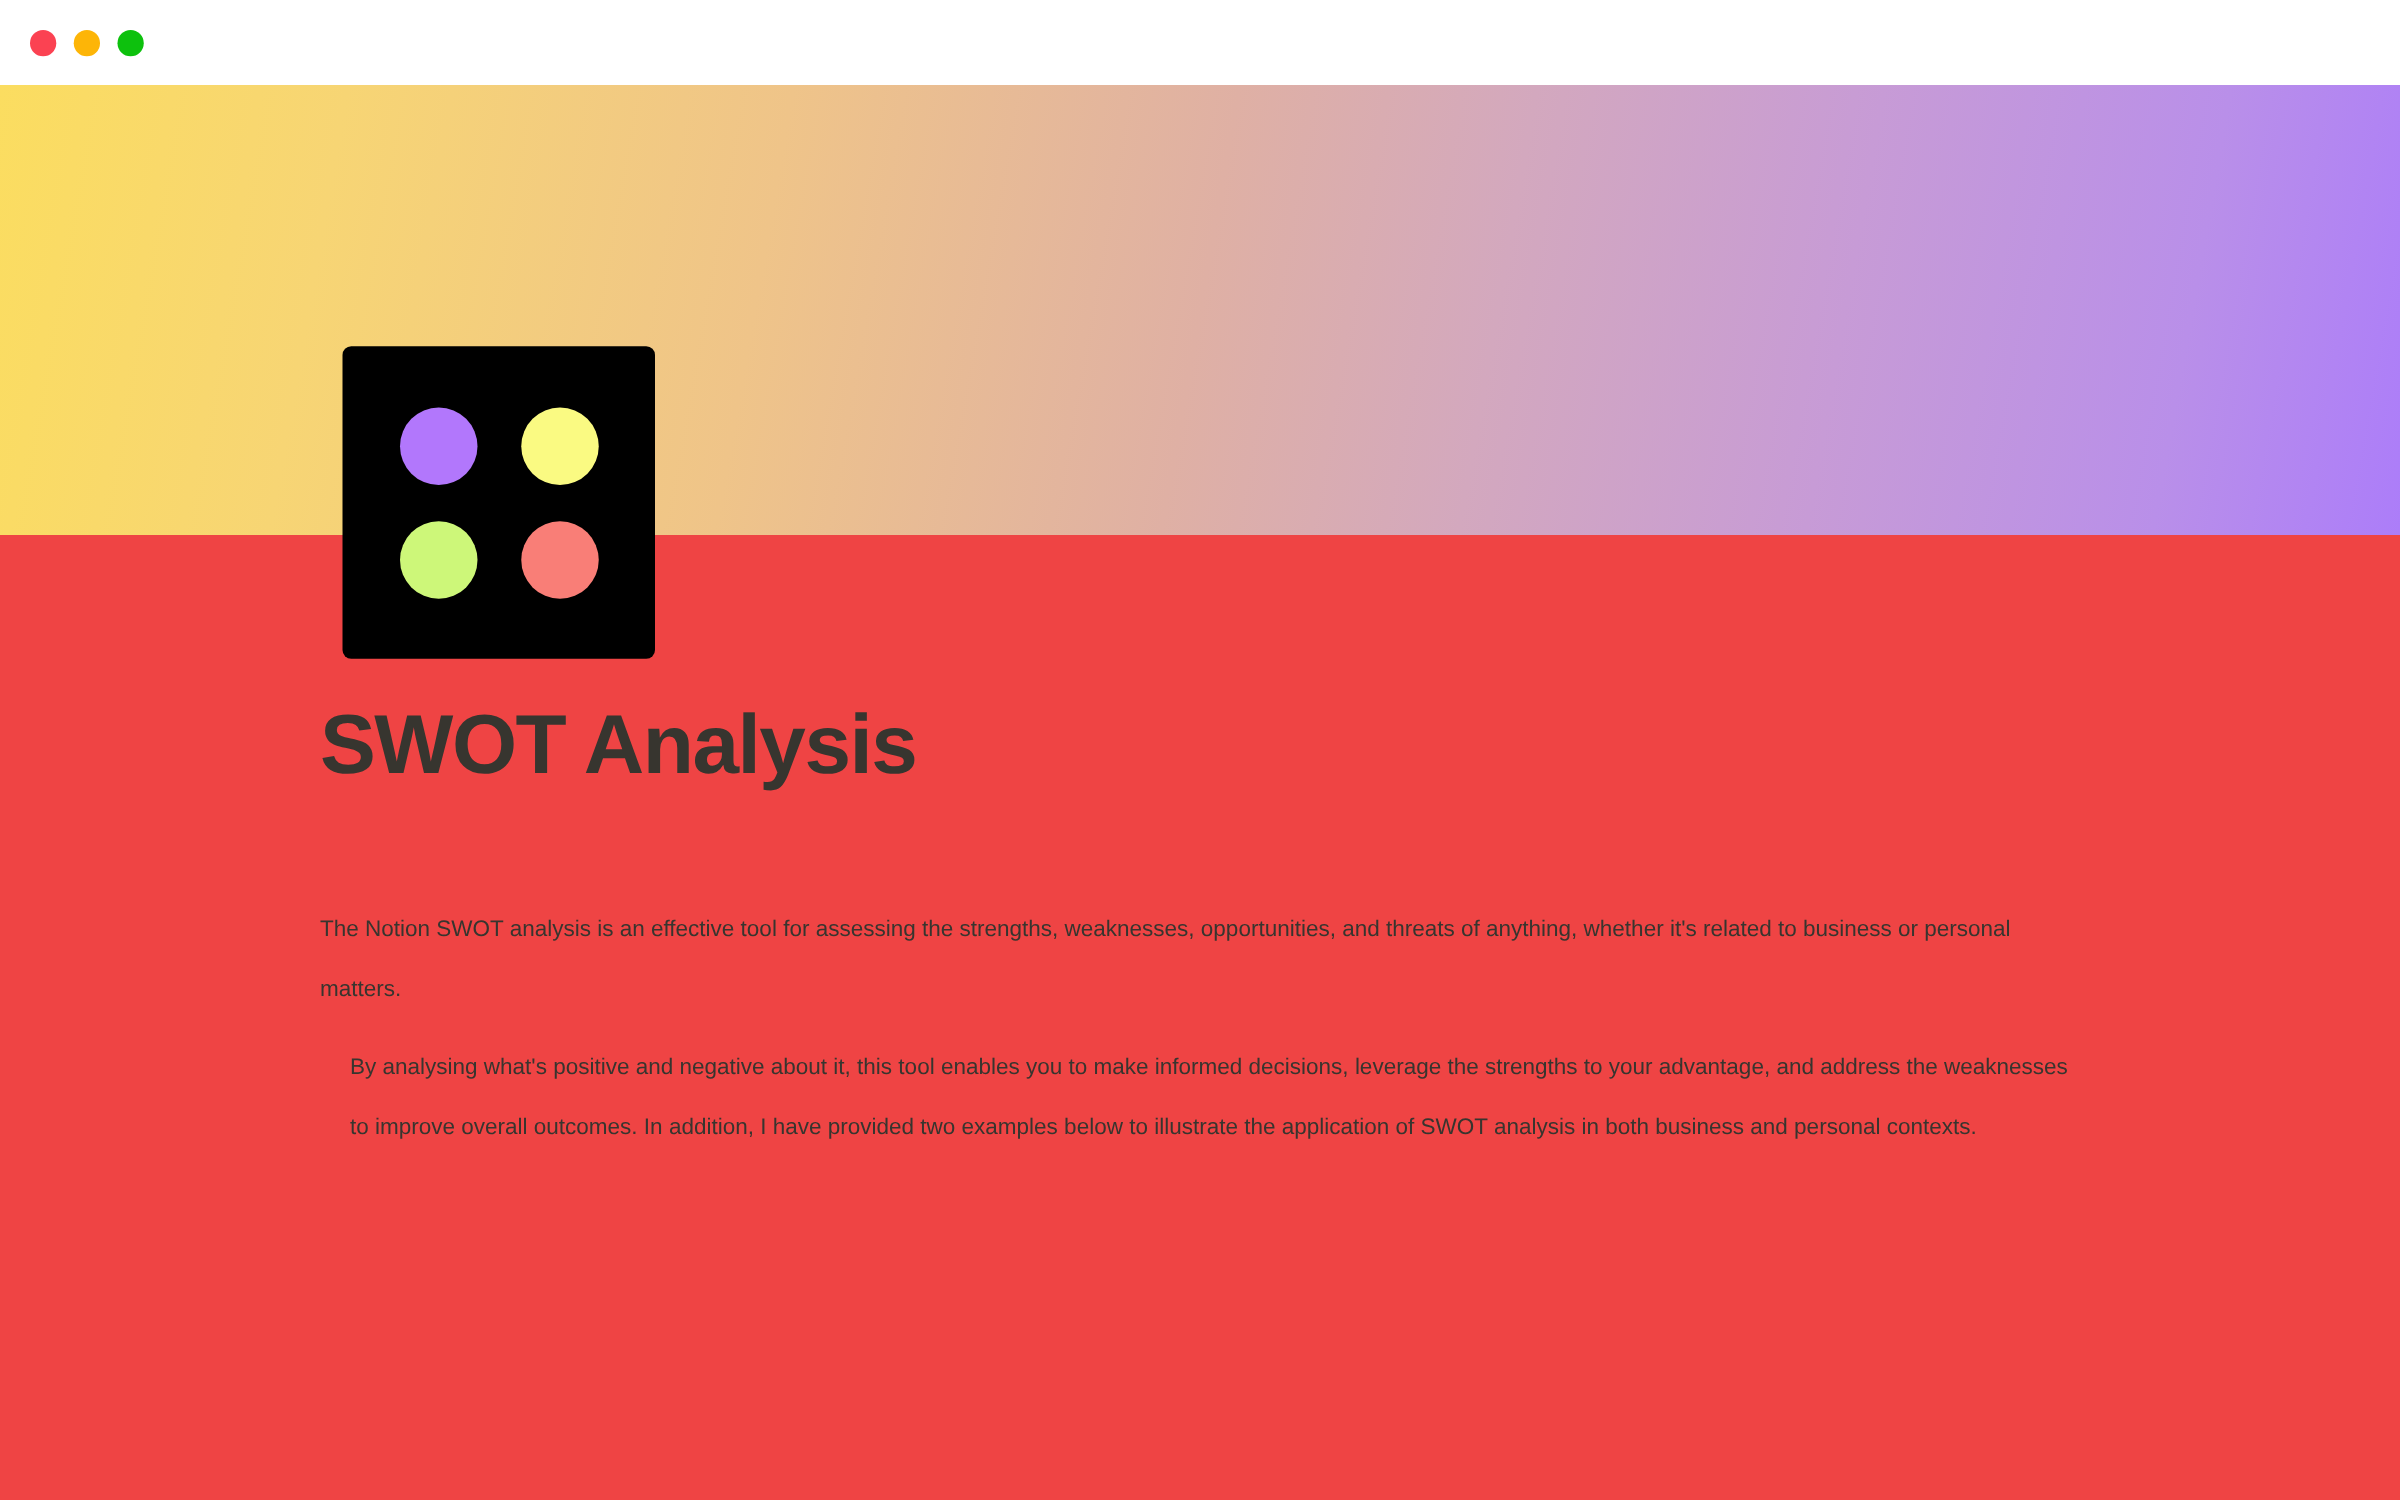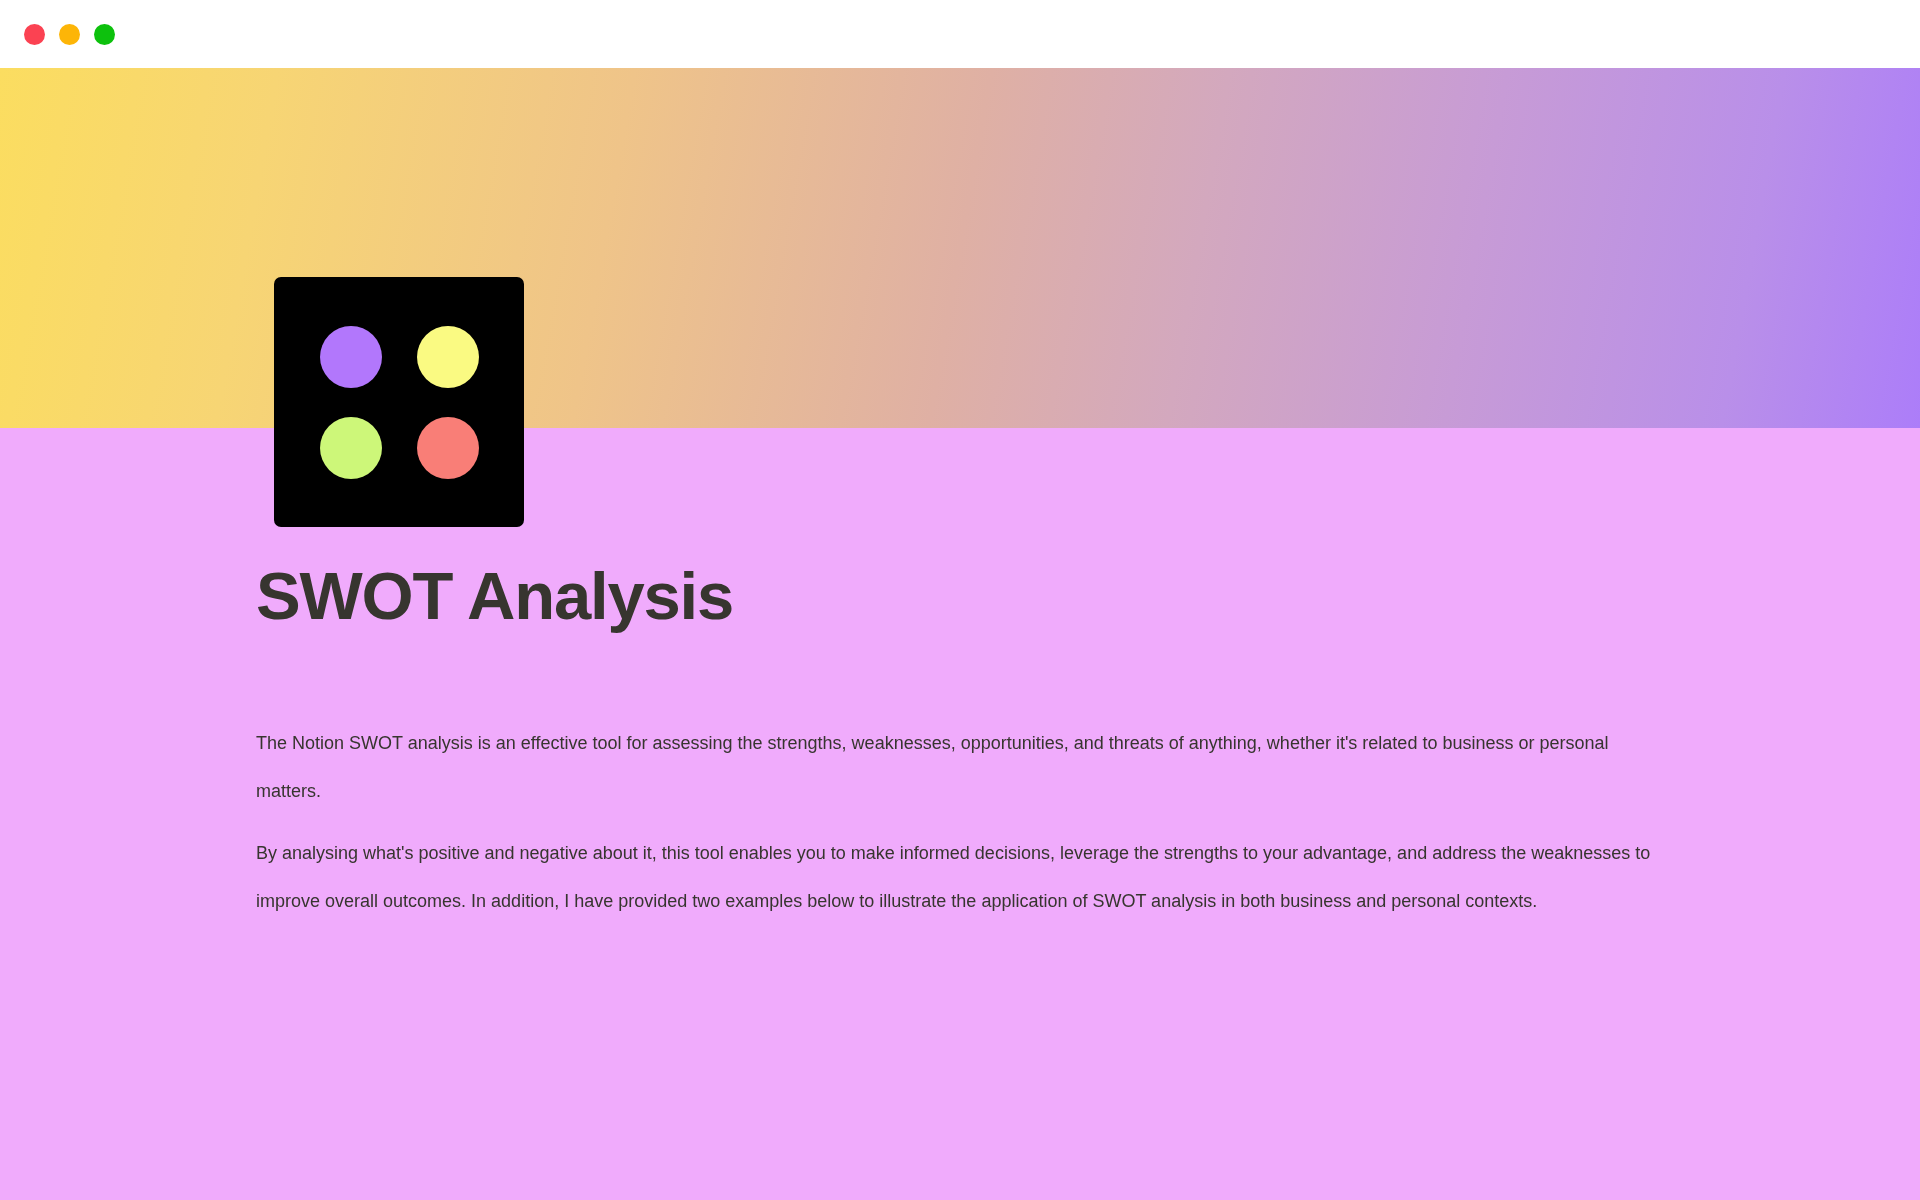--- a/index.html
+++ b/index.html
@@ -13,21 +13,21 @@
     overflow: hidden;
     background: #ffffff;
     font-family: "Liberation Sans", sans-serif;
     -webkit-font-smoothing: antialiased;
   }
 
   .app-window {
     position: relative;
     width: 1920px;
     height: 1200px;
-    background: #f0abfc;
+    background: #ef4444;
     overflow: hidden;
   }
 
   
   .title-bar {
     position: absolute;
     top: 0;
     left: 0;
     width: 1920px;
     height: 68px;
@@ -130,20 +130,21 @@
   .body-paragraph {
     margin: 0 0 14px 0;
     font-size: 18px;
     line-height: 48px;
     color: #37352F;
     font-family: "Liberation Sans", sans-serif;
     max-width: 1395px;
   }
   .body-paragraph:last-child {
     margin-bottom: 0;
+    margin-left: 24px;
   }
 </style>
 </head>
 <body>
 
 <div class="app-window">
 
   <div class="title-bar">
     <div class="traffic-lights">
       <span class="tl-dot tl-close"></span>

